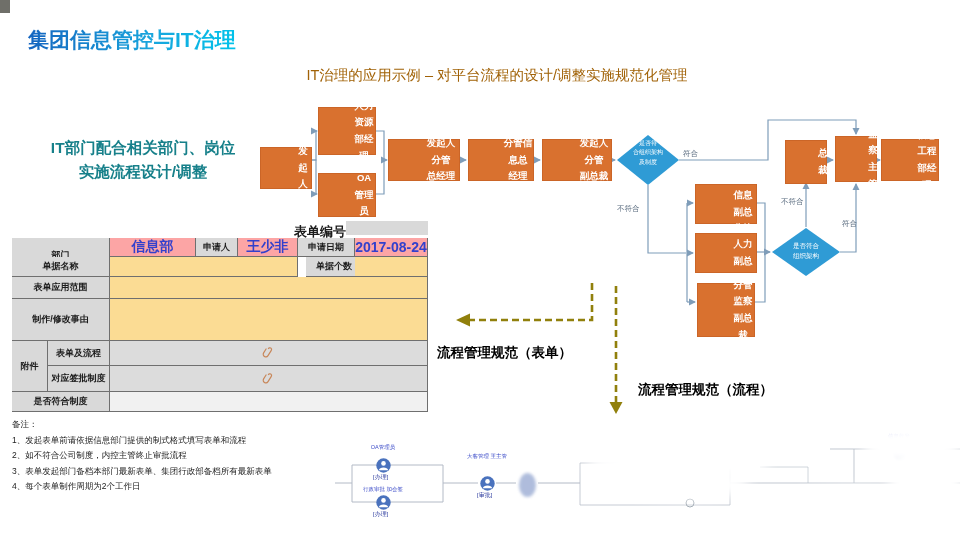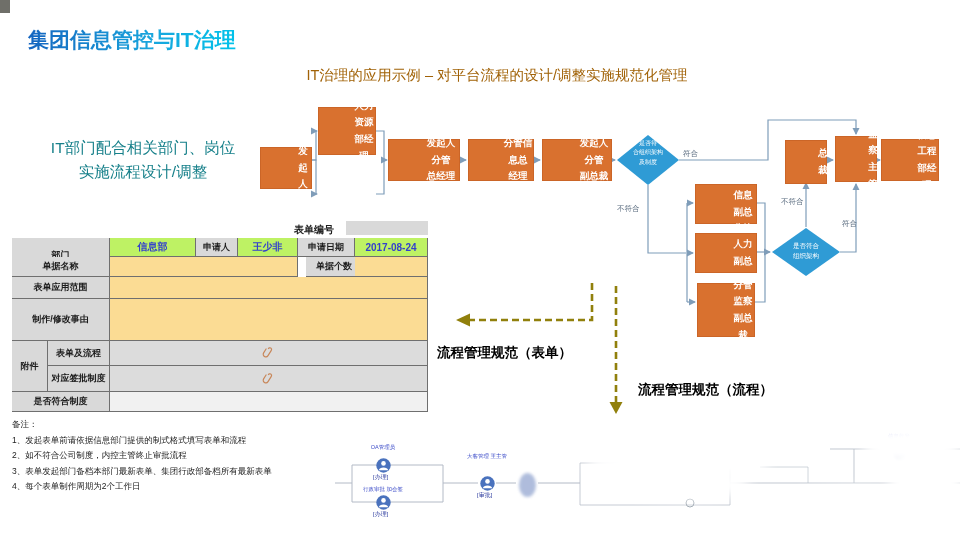--- a/index.html
+++ b/index.html
@@ -4,39 +4,39 @@
 <style>
   html,body{margin:0;padding:0;background:#fff;}
   .slide{position:relative;width:960px;height:540px;background:#fff;overflow:hidden;
          font-family:"Liberation Sans","DejaVu Sans",sans-serif;}
   .abs{position:absolute;}
   
   .title{left:28px;top:26px;font-size:21px;font-weight:bold;
          background:linear-gradient(90deg,#1565c0 0%,#19a6dd 60%,#00c2ea 100%);
          -webkit-background-clip:text;background-clip:text;color:transparent;}
   .subtitle{left:232px;top:66px;width:530px;text-align:center;font-size:14.5px;color:#a16207;}
-  .side-note{left:26px;top:136px;width:234px;text-align:center;font-size:15.5px;font-weight:normal;
+  .side-note{left:26px;top:136px;width:234px;text-align:center;font-size:15.5px;font-weight:bold;
              color:#17808a;line-height:1.55;white-space:pre-line;}
   
   .fnode{position:absolute;background:#d9712f;border:1px solid #cb6527;color:#fff;font-weight:bold;
          font-size:9.5px;line-height:1.75;display:flex;align-items:center;justify-content:center;
          text-align:center;white-space:pre-line;box-sizing:border-box;z-index:2;padding-left:34px;}
   .dtext{position:absolute;color:#fff;text-align:center;white-space:pre-line;z-index:2;}
   .elabel{position:absolute;font-size:7.5px;color:#5f7083;z-index:2;}
   
   .fc{position:absolute;box-sizing:border-box;border-right:1px solid #6f6f6f;border-bottom:1px solid #6f6f6f;
       font-size:9px;display:flex;align-items:center;justify-content:center;text-align:center;z-index:2;}
   .fc.lab{background:#d9d9d9;font-weight:bold;color:#1c1c1c;}
-  .fc.val{background:#bef264;color:#3340cc;font-weight:bold;font-size:10px;}
+  .fc.val{background:#fca5a5;color:#3340cc;font-weight:bold;font-size:14px;}
   .fc.yellow{background:#fbdc94;}
   .fc.att{background:#dcdcdc;}
   .fc.light{background:#f1f1f1;}
   .form-frame{position:absolute;left:12px;top:238px;width:416px;height:174px;
               border-top:1px solid #6f6f6f;border-left:1px solid #6f6f6f;box-sizing:border-box;z-index:2;}
-  .code-label{left:294px;top:223px;font-size:10px;font-weight:bold;color:#1c1c1c;z-index:2;}
+  .code-label{left:294px;top:223px;font-size:13px;font-weight:bold;color:#1c1c1c;z-index:2;}
   .code-field{left:346px;top:221px;width:82px;height:14px;background:#d9d9d9;z-index:2;}
   
   .notes{left:12px;top:417px;font-size:8.5px;color:#222;line-height:15.5px;z-index:2;}
   
   .callout{position:absolute;font-size:13.5px;font-weight:bold;color:#000;z-index:2;}
   
   .picon{position:absolute;z-index:2;}
   .bname{position:absolute;font-size:5.5px;color:#3b4bc8;filter:blur(.4px);text-align:center;z-index:2;}
   .baction{position:absolute;font-size:6px;color:#2b3a9e;filter:blur(.3px);z-index:2;}
   .smudge{position:absolute;background:#fff;border-radius:50%;filter:blur(6px);z-index:3;}
@@ -96,20 +96,22 @@
   </svg>
 
   <div class="abs title">集团信息管控与IT治理</div>
   <div class="abs subtitle">IT治理的应用示例 – 对平台流程的设计/调整实施规范化管理</div>
   <div class="abs side-note">IT部门配合相关部门、岗位
 实施流程设计/调整</div>
 
   <div class="fnode" style="left:260px;top:147px;width:52px;height:42px">发起人</div>
   <div class="fnode" style="left:318px;top:107px;width:58px;height:48px">人力资源
 部经理</div>
+  <div class="fnode" style="left:318px;top:173px;width:58px;height:44px">OA
+管理员</div>
   <div class="fnode" style="left:388px;top:139px;width:72px;height:42px">发起人分管
 总经理</div>
   <div class="fnode" style="left:468px;top:139px;width:66px;height:42px">分管信息总
 经理</div>
   <div class="fnode" style="left:542px;top:139px;width:70px;height:42px">发起人分管
 副总裁</div>
   <div class="fnode" style="left:785px;top:140px;width:42px;height:44px">总裁</div>
   <div class="fnode" style="left:835px;top:136px;width:42px;height:46px">监察
 主管</div>
   <div class="fnode" style="left:881px;top:139px;width:58px;height:42px">信息工程

